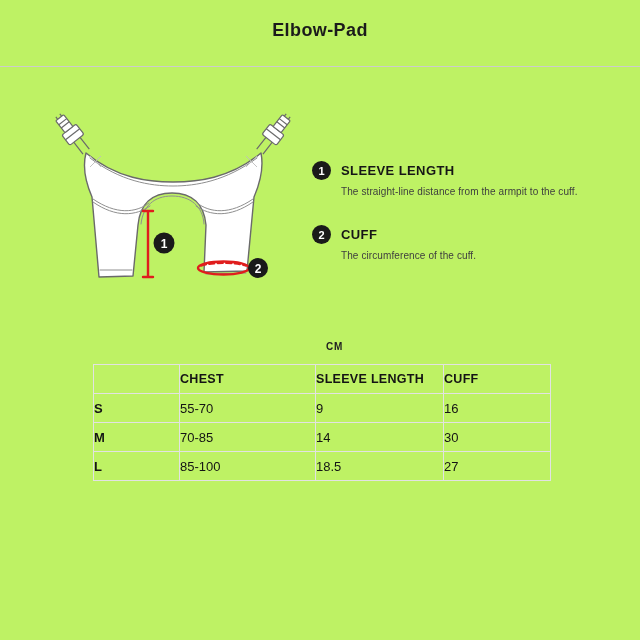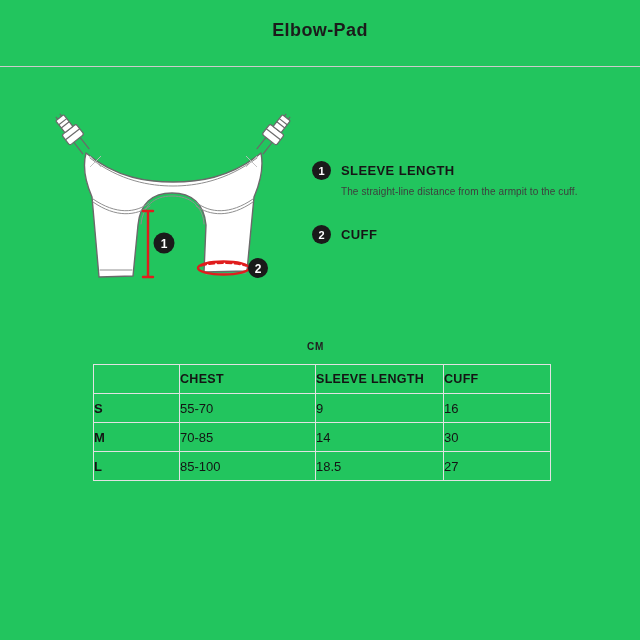--- a/index.html
+++ b/index.html
@@ -1,17 +1,17 @@
 <!DOCTYPE html>
 <html><head>
 <meta charset="utf-8">
 <style>
   html,body{margin:0;padding:0;background:#fff;}
   #page{
-    position:relative;width:640px;height:640px;background:#22c55e;overflow:hidden;
+    position:relative;width:640px;height:640px;background:#bef264;overflow:hidden;
     font-family:"Liberation Sans", sans-serif;color:#1b1b1b;
   }
   
   .page-title{
     position:absolute;top:20px;left:0;width:640px;text-align:center;
     font-size:18px;font-weight:bold;letter-spacing:.4px;color:#1b1b1b;
   }
   .page-subtitle{
     position:absolute;top:46px;left:0;width:640px;text-align:center;
     font-size:12px;color:#333;letter-spacing:.2px;
@@ -28,21 +28,21 @@
   .legend-num{
     position:absolute;left:0;top:0;width:19px;height:19px;border-radius:50%;
     background:#1a1a1a;color:#fff;font-size:11px;font-weight:bold;
     display:flex;align-items:center;justify-content:center;
   }
   .legend-label{font-size:13px;font-weight:bold;letter-spacing:.4px;line-height:19px;color:#161616;}
   .legend-desc{margin-top:6px;font-size:10px;color:#3e3e3e;letter-spacing:.1px;}
 
   
   .unit-label{
-    position:absolute;top:341px;left:87px;width:457px;text-align:center;
+    position:absolute;top:341px;left:106px;width:457px;text-align:center;
     font-size:10px;font-weight:bold;letter-spacing:.8px;color:#222;
   }
   table.size-chart{
     position:absolute;top:364px;left:93px;width:457px;
     border-collapse:collapse;table-layout:fixed;
   }
   table.size-chart td,table.size-chart th{
     border:1px solid #e2e2e2;text-align:left;vertical-align:middle;
     height:28px;padding:0;font-size:13px;color:#141414;
   }
@@ -120,20 +120,21 @@
 
   <div class="legend">
     <div class="legend-item">
       <div class="legend-num">1</div>
       <div class="legend-label">SLEEVE LENGTH</div>
       <div class="legend-desc">The straight-line distance from the armpit to the cuff.</div>
     </div>
     <div class="legend-item">
       <div class="legend-num">2</div>
       <div class="legend-label">CUFF</div>
+      <div class="legend-desc">The circumference of the cuff.</div>
     </div>
   </div>
 
   <div class="unit-label">CM</div>
 
   <table class="size-chart">
     <colgroup>
       <col class="c0">
         <col class="c1">
         <col class="c2">

